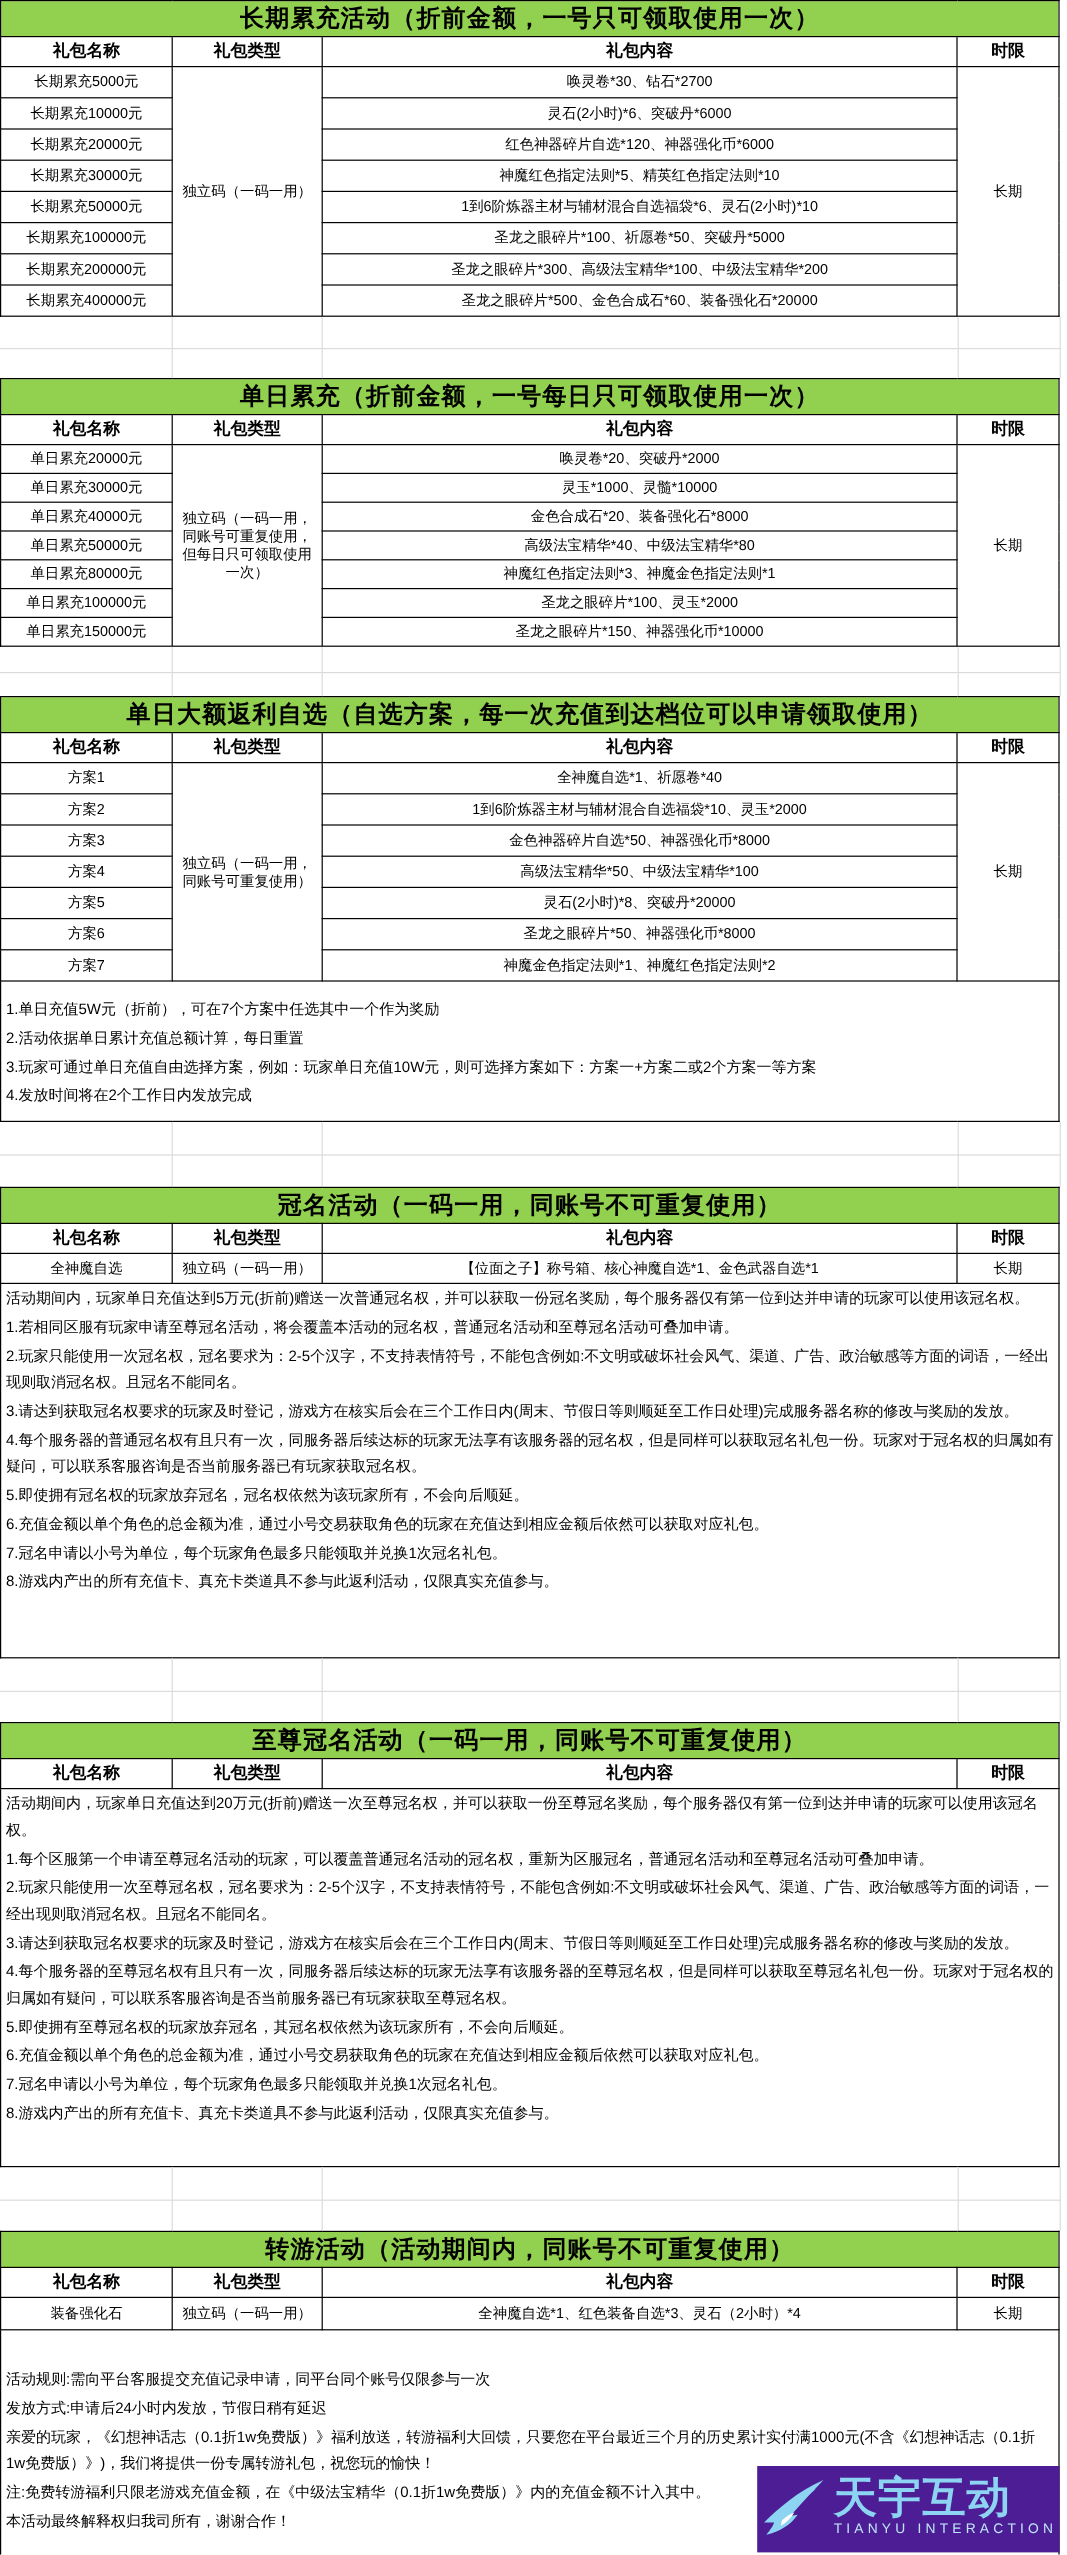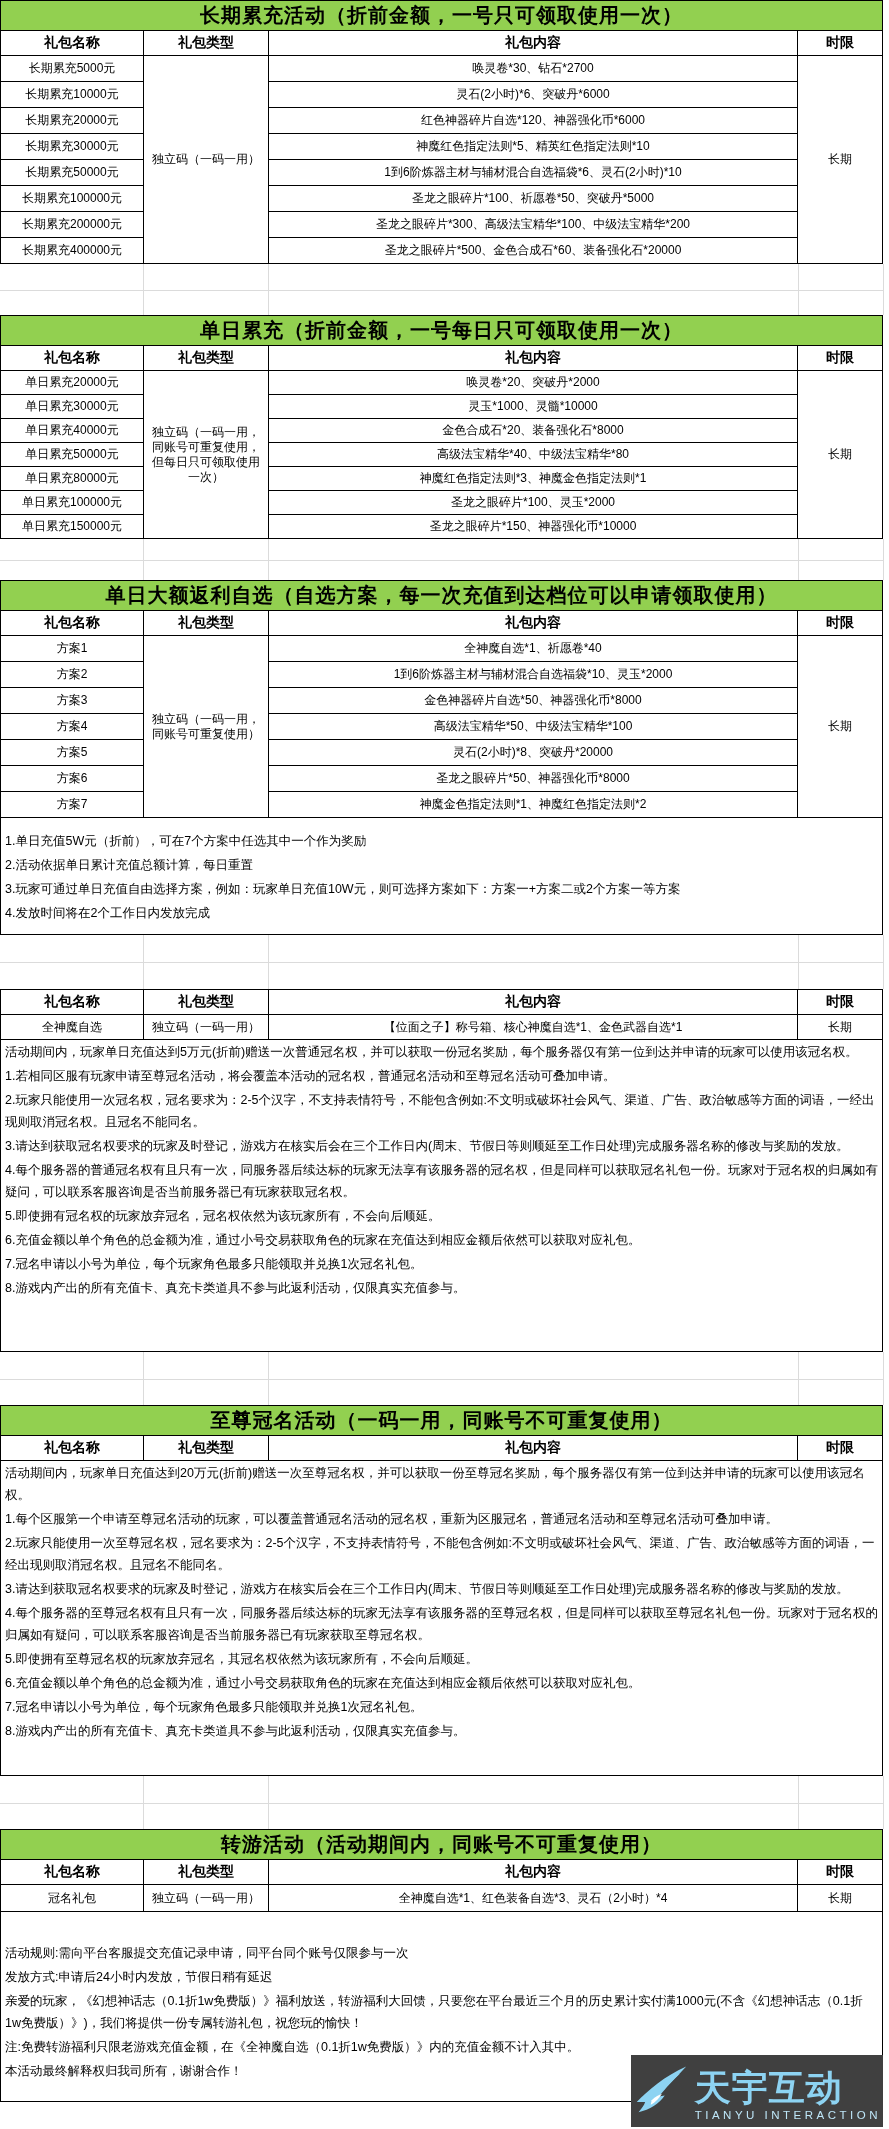--- a/index.html
+++ b/index.html
@@ -61,22 +61,22 @@
   table.gap td{border:1px solid #DBDBDB;padding:0;}
   table.gap tr:first-child td{border-top:none;}
   table.gap tr:last-child td{border-bottom:none;}
   table.gap td:first-child{border-left:none;}
   
   .logo{
     position:absolute;
     right:6px;
     bottom:2px;
     display:flex;
-    align-items:flex-end;
-    background:#404040;
+    align-items:center;
+    background:#4c1d95;
     padding:2px 2px 6px 2px;
   }
   .logo-icon{width:56px;height:64px;margin-right:6px;}
   .logo-text{display:flex;flex-direction:column;align-items:flex-start;line-height:1;}
   .logo-cn{
     font-size:36px;
     font-weight:bold;
     color:#8DD3F2;
     letter-spacing:1px;
     white-space:nowrap;
@@ -326,20 +326,23 @@
     </table>
 
   <table class="gift">
     <colgroup>
         <col style="width:143px">
         <col style="width:125px">
         <col style="width:529px">
         <col style="width:85px">
       </colgroup>
     <tbody>
+        <tr style="height:25px">
+          <td class="title-cell" colspan="4">冠名活动（一码一用，同账号不可重复使用）</td>
+        </tr>
     <tr style="height:25px">
       <td class="head-cell">礼包名称</td>
       <td class="head-cell">礼包类型</td>
       <td class="head-cell">礼包内容</td>
       <td class="head-cell">时限</td>
     </tr>
     <tr style="height:25px">
       <td class="data-cell">全神魔自选</td>
       <td class="data-cell">独立码（一码一用）</td>
       <td class="data-cell">【位面之子】称号箱、核心神魔自选*1、金色武器自选*1</td>
@@ -451,31 +454,31 @@
         <tr style="height:27px">
           <td class="title-cell" colspan="4">转游活动（活动期间内，同账号不可重复使用）</td>
         </tr>
     <tr style="height:25px">
       <td class="head-cell">礼包名称</td>
       <td class="head-cell">礼包类型</td>
       <td class="head-cell">礼包内容</td>
       <td class="head-cell">时限</td>
     </tr>
     <tr style="height:27px">
-      <td class="data-cell">冠名礼包</td>
+      <td class="data-cell">装备强化石</td>
       <td class="data-cell">独立码（一码一用）</td>
       <td class="data-cell">全神魔自选*1、红色装备自选*3、灵石（2小时）*4</td>
       <td class="data-cell">长期</td>
     </tr>
     <tr style="height:190px">
           <td class="notes-cell pad-lg" colspan="4">
       <p>活动规则:需向平台客服提交充值记录申请，同平台同个账号仅限参与一次</p>
       <p>发放方式:申请后24小时内发放，节假日稍有延迟</p>
       <p>亲爱的玩家，《幻想神话志（0.1折1w免费版）》福利放送，转游福利大回馈，只要您在平台最近三个月的历史累计实付满1000元(不含《幻想神话志（0.1折1w免费版）》)，我们将提供一份专属转游礼包，祝您玩的愉快！</p>
-      <p>注:免费转游福利只限老游戏充值金额，在《全神魔自选（0.1折1w免费版）》内的充值金额不计入其中。</p>
+      <p>注:免费转游福利只限老游戏充值金额，在《中级法宝精华（0.1折1w免费版）》内的充值金额不计入其中。</p>
       <p>本活动最终解释权归我司所有，谢谢合作！</p>
     </td>
         </tr>
   </tbody>
     </table>
 
   <div class="logo">
     <svg class="logo-icon" viewBox="0 0 60 64" xmlns="http://www.w3.org/2000/svg">
       <path d="M4 46 C 16 34, 34 18, 57 8 C 44 22, 34 32, 28 40 L 34 39 C 28 48, 18 54, 6 57 C 10 52, 12 49, 13 46 Z" fill="#8DD3F2"></path>
       <path d="M26 30 C 33 23, 42 18, 50 16 C 43 22, 38 27, 33 33 Z" fill="#8DD3F2"></path>

